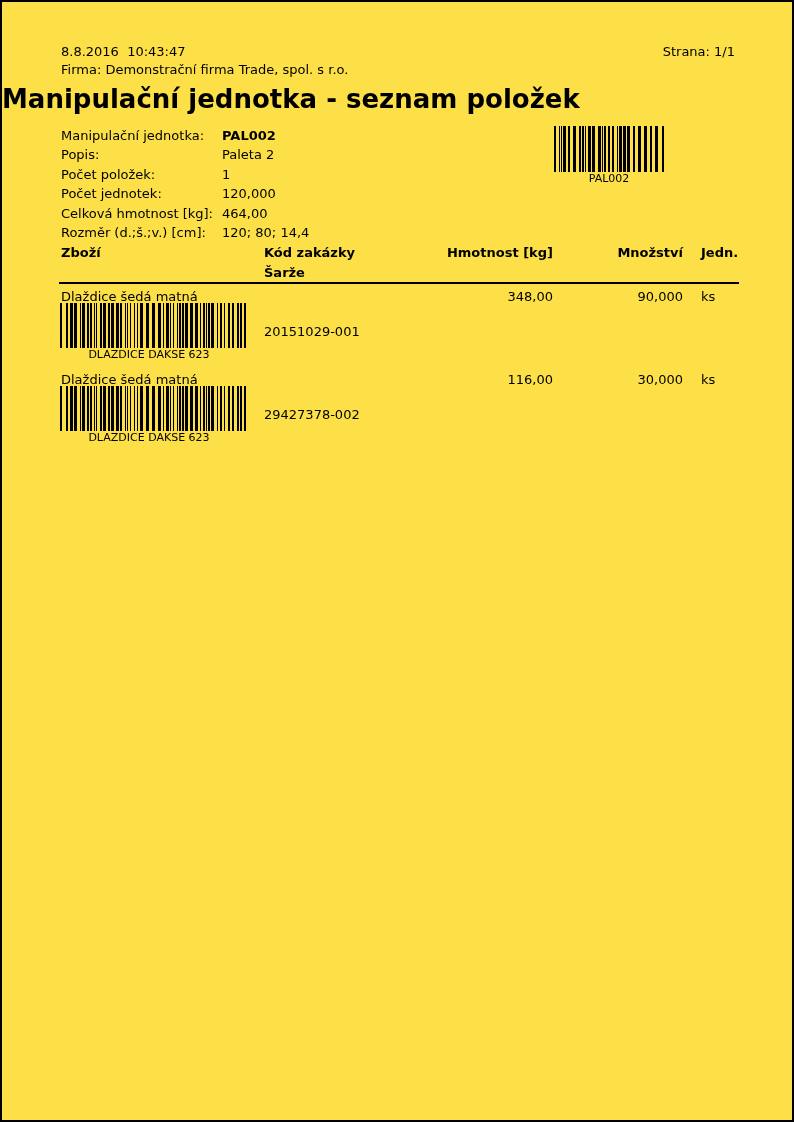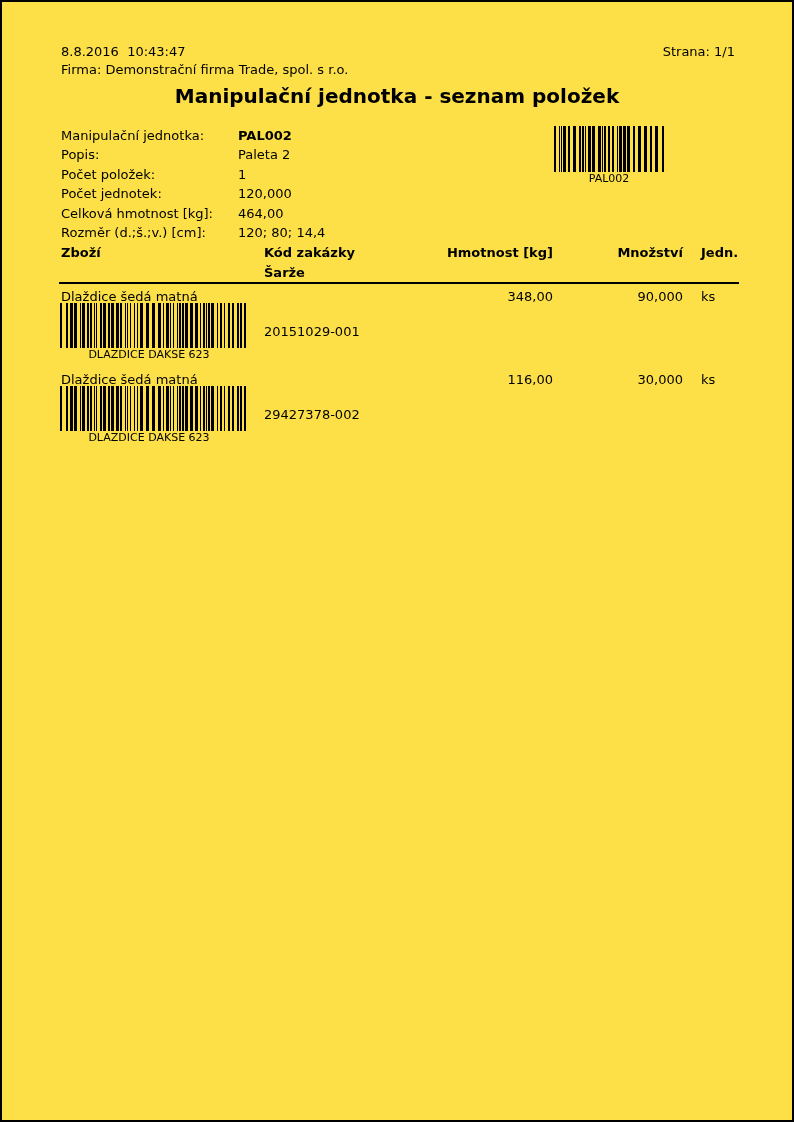--- a/index.html
+++ b/index.html
@@ -20,29 +20,28 @@
     font-size: 13px;
   }
   .abs { position: absolute; }
 
   
   .printed-at { left: 59px; top: 42px; white-space: pre; }
   .page-number { right: 57px; top: 42px; }
   .company { left: 59px; top: 60px; }
   .report-title {
     left: 0; right: 0; top: 82px;
-    text-align: center;
-    font-size: 20px;
+    font-size: 26px;
     font-weight: bold;
     letter-spacing: 0px;
   }
 
   
   .info-block { left: 59px; top: 126px; width: 420px; }
-  .info-row { display: flex; height: 19.4px; line-height: 16px; gap: 16px; }
+  .info-row { display: flex; height: 19.4px; line-height: 16px; }
   .info-label { width: 161px; flex: 0 0 161px; }
   .info-value { flex: 1; }
   .bold { font-weight: bold; }
 
   
   .barcode-box { text-align: center; }
   .barcode-bars { font-size: 0; line-height: 0; }
   .barcode-bars svg { display: block; }
   .barcode-label { font-size: 11px; line-height: 12px; margin-top: 1px; white-space: nowrap; }
   .unit-barcode { left: 552px; top: 124px; width: 110px; }

